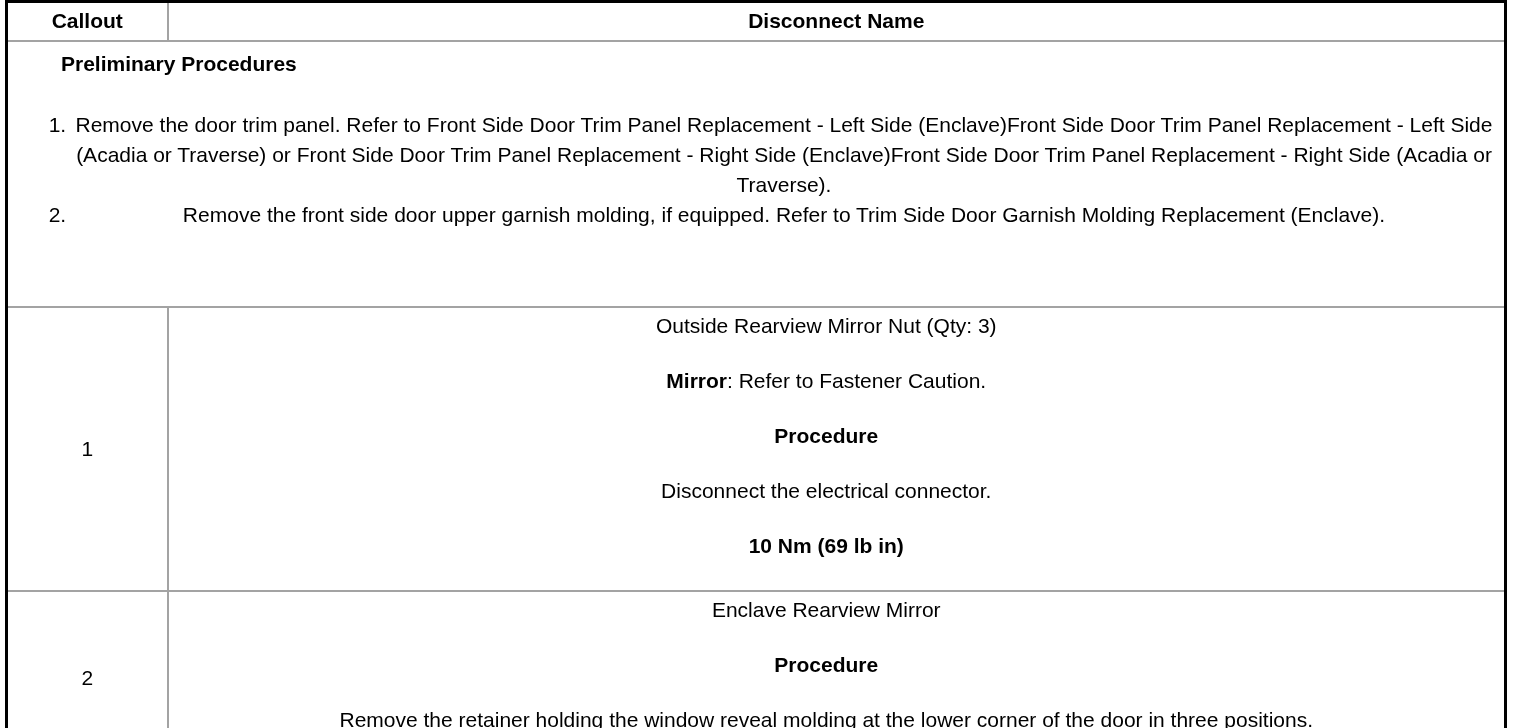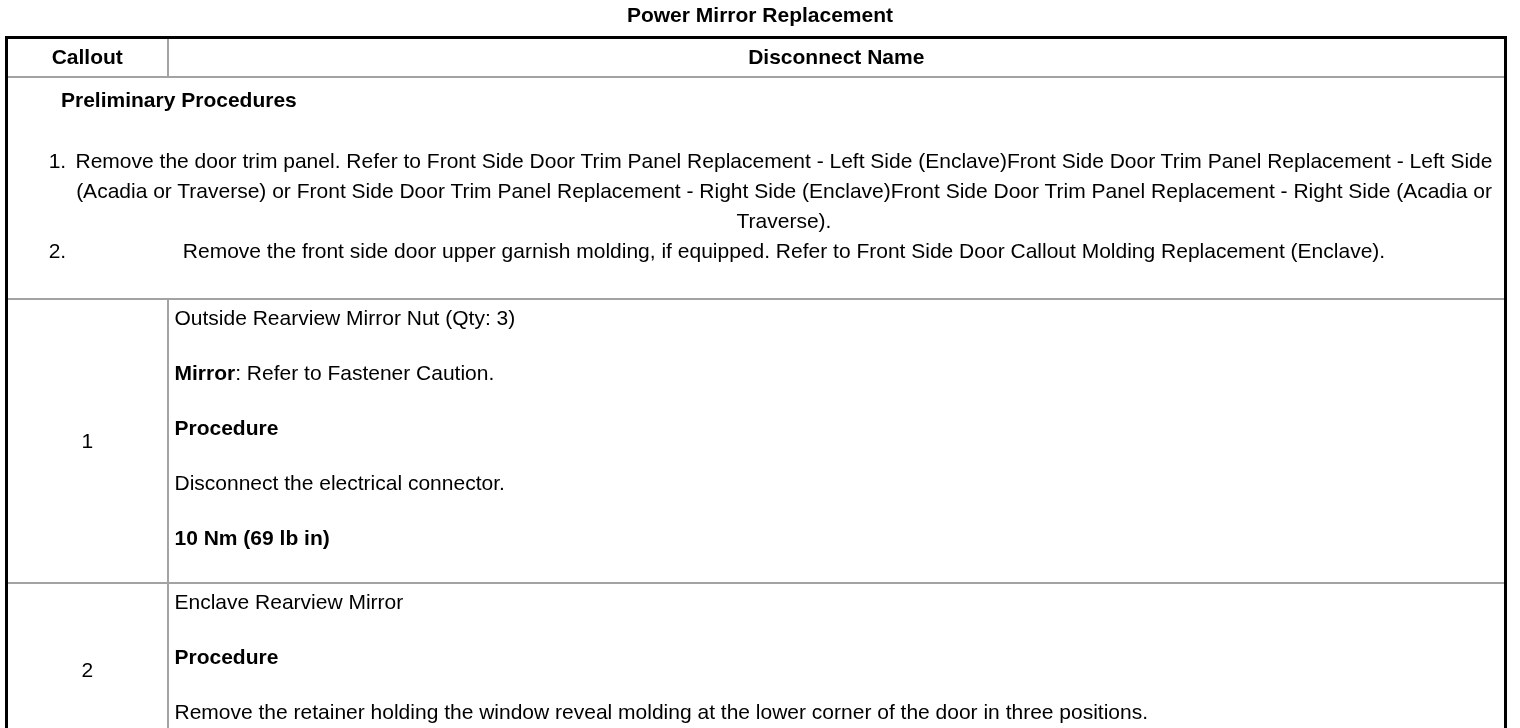--- a/index.html
+++ b/index.html
@@ -38,21 +38,21 @@
     box-sizing: border-box;
   }
   th {
     font-weight: bold;
     text-align: center;
     vertical-align: middle;
     height: 39px;
     padding: 0;
   }
   td.prelim-cell {
-    height: 222px;
+    height: 266px;
     vertical-align: top;
     padding: 11px 10px 8px 3px;
     line-height: 22px;
   }
   .prelim-heading {
     font-weight: bold;
     margin: 0 0 0 50px;
     line-height: 22px;
   }
   ol.prelim-list {
@@ -65,54 +65,54 @@
     text-align: center;
   }
   td.callout-cell {
     text-align: center;
     vertical-align: middle;
     padding: 0;
   }
   td.component-cell {
     vertical-align: top;
     padding: 7px 26px 0 6px;
+    text-align: center;
   }
   td.component-cell p {
     margin: 0 0 33px 0;
     line-height: 22px;
   }
   .bold { font-weight: bold; }
   tr.item-row-1 td { height: 259px; }
   tr.item-row-2 td { height: 152px; }
 </style>
 </head>
 <body>
 
 <div class="page">
 
-  <div class="doc-title">Power Mirror Replacement</div>
 
   <table class="component-table">
     <colgroup>
       <col class="col-callout">
       <col>
     </colgroup>
 
     <tbody>
         <tr class="header-row">
       <th>Callout</th>
       <th>Disconnect Name</th>
     </tr>
 
     <tr class="prelim-row">
       <td class="prelim-cell" colspan="2">
         <div class="prelim-heading">Preliminary Procedures</div>
         <ol class="prelim-list">
           <li>Remove the door trim panel. Refer to Front Side Door Trim Panel Replacement - Left Side (Enclave)Front Side Door Trim Panel Replacement - Left Side (Acadia or Traverse) or Front Side Door Trim Panel Replacement - Right Side (Enclave)Front Side Door Trim Panel Replacement - Right Side (Acadia or Traverse).</li>
-          <li>Remove the front side door upper garnish molding, if equipped. Refer to Front Side Door Callout Molding Replacement (Enclave).</li>
+          <li>Remove the front side door upper garnish molding, if equipped. Refer to Trim Side Door Garnish Molding Replacement (Enclave).</li>
         </ol>
       </td>
     </tr>
 
     <tr class="item-row-1">
       <td class="callout-cell">1</td>
       <td class="component-cell">
         <p>Outside Rearview Mirror Nut (Qty: 3)</p>
         <p><span class="bold">Mirror</span><span>: Refer to Fastener Caution.</span></p>
         <p class="bold">Procedure</p>

